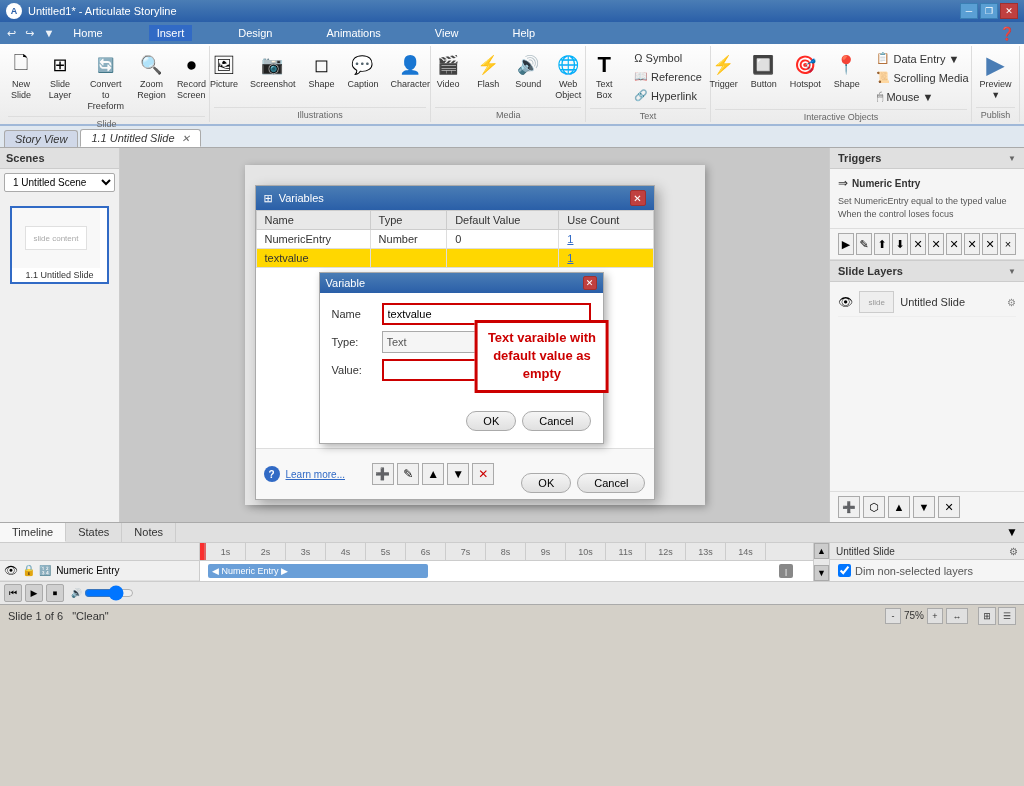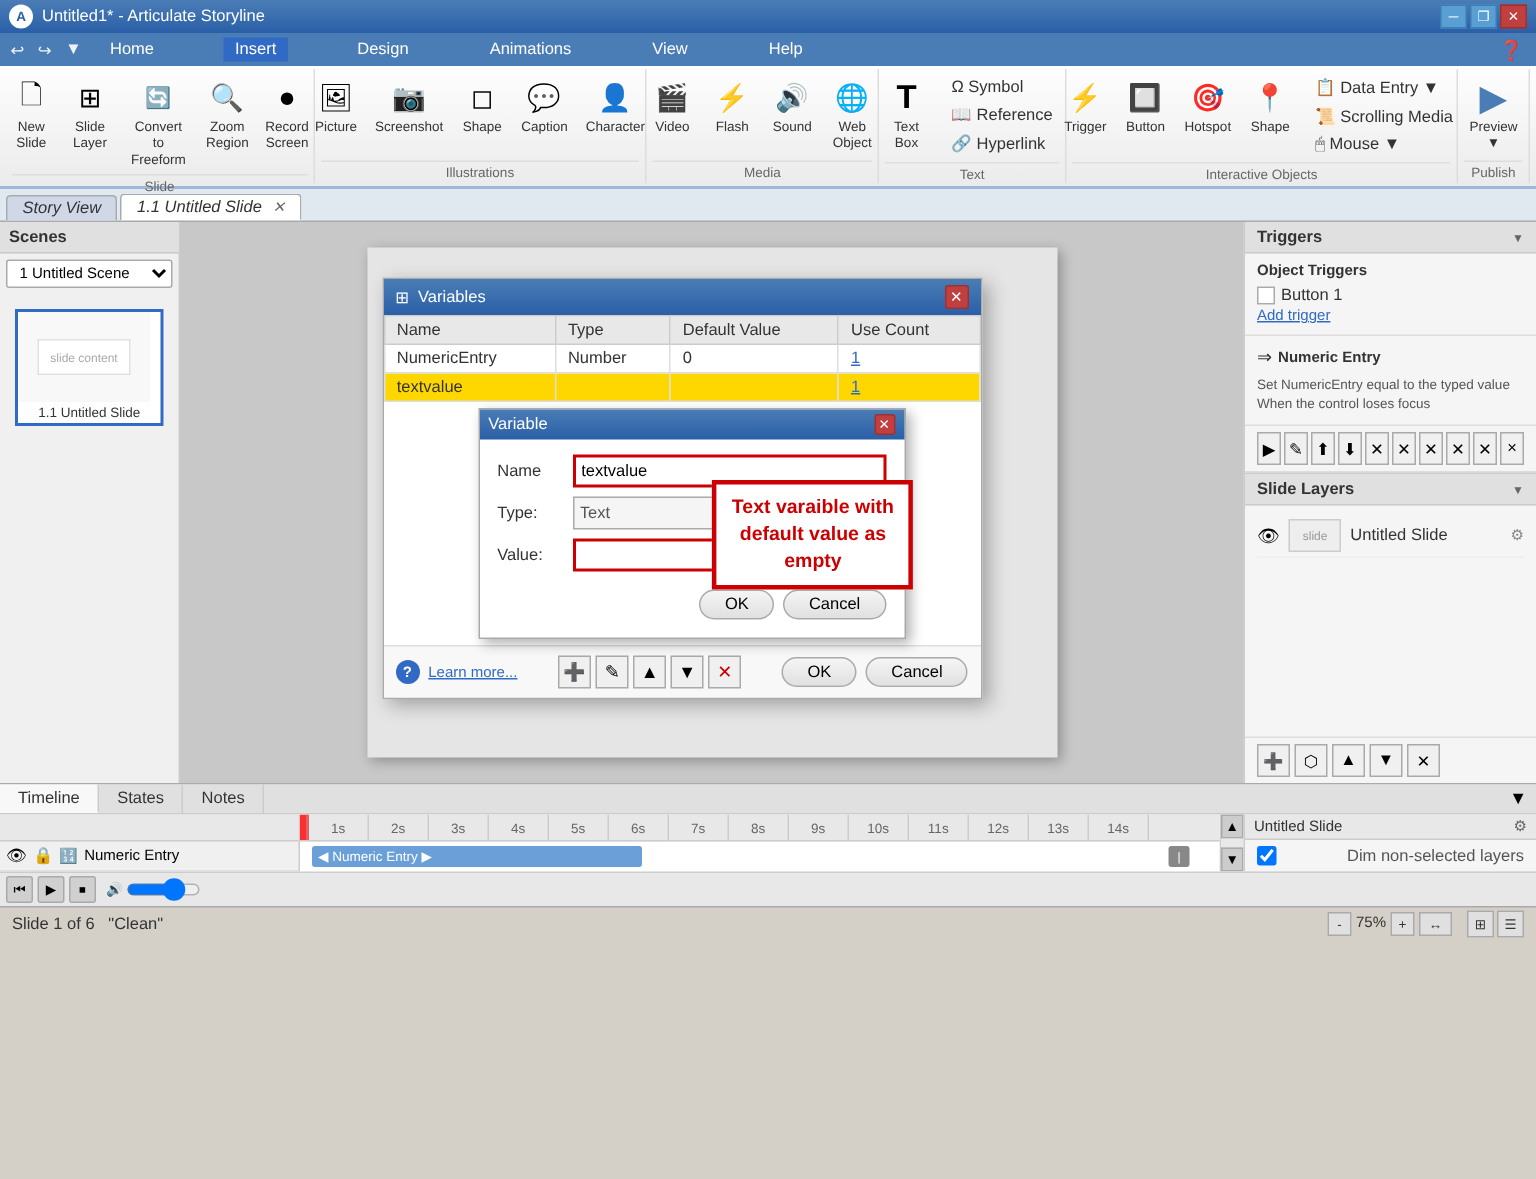--- a/index.html
+++ b/index.html
@@ -234,21 +234,21 @@
       background: white; height: 22px;
     }
     .var-field-input.readonly { background: #f5f5f5; color: #555; }
     .var-field-input.value-field {
       border: 2px solid #cc0000; background: white;
     }
     .var-sub-btns { display: flex; justify-content: flex-end; gap: 6px; padding: 6px 0 2px 0; }
     .var-btn {
       padding: 3px 16px; font-size: 11px; border: 1px solid #aaa;
       background: linear-gradient(to bottom, #f5f5f5, #e0e0e0);
-      cursor: pointer; border-radius: 10px;
+      cursor: pointer; border-radius: 10px; margin-top: 18px;
     }
 
     
     .annotation-box {
       position: absolute; background: white; border: 3px solid #cc0000;
       padding: 6px 10px; font-size: 13px; font-weight: bold; color: #cc0000;
       text-align: center; line-height: 1.4; z-index: 300;
       white-space: nowrap;
     }
 
@@ -592,30 +592,20 @@
       </div>
     </div>
   </div>
 
   <div class="triggers-panel">
     <div class="panel-header">
       <span class="panel-header-title">Triggers</span>
       <span class="dropdown-arrow">▼</span>
     </div>
     <div class="panel-section">
-      <div class="panel-section-title">Object Triggers</div>
-      <div class="trigger-item">
-        <div class="checkbox"></div>
-        <span>Button 1</span>
-      </div>
-      <div class="trigger-item">
-        <span class="trigger-link">Add trigger</span>
-      </div>
-    </div>
-    <div class="panel-section">
       <div class="trigger-item">
         <span class="trigger-icon">⇒</span>
         <span style="font-weight:bold; font-size:10px;">Numeric Entry</span>
       </div>
       <div class="trigger-desc">Set NumericEntry equal to the typed value
 When the control loses focus</div>
     </div>
 
     <div class="trigger-toolbar">
       <div class="trigger-tool-btn">▶</div>
@@ -719,21 +709,21 @@
       <div style="flex:1; background:#e8e8e8;"></div>
       <div style="height:16px; background:#ccc; border:1px solid #aaa; display:flex; align-items:center; justify-content:center; cursor:pointer; font-size:9px;">▼</div>
     </div>
 
     <div class="bottom-right-panel">
       <div style="height:18px; background:#e8e8e8; border-bottom:1px solid #ccc; display:flex; align-items:center; padding:0 6px;">
         <span style="font-size:10px; color:#333;">Untitled Slide</span>
         <span style="margin-left:auto; font-size:10px; cursor:pointer; color:#666;">⚙</span>
       </div>
       <div style="padding:4px 8px; font-size:9px; color:#555; flex:1;">
-        <label style="display:flex; align-items:center; gap:4px; cursor:pointer;justify-content:space-between;">
+        <label style="display:flex; align-items:center; gap:4px; cursor:pointer;">
           <input type="checkbox" checked="" style="">
           <span>Dim non-selected layers</span>
         </label>
       </div>
     </div>
   </div>
 
   <div class="timeline-controls">
     <div class="tl-ctrl-btn">⏮</div>
     <div class="tl-ctrl-btn">▶</div>

